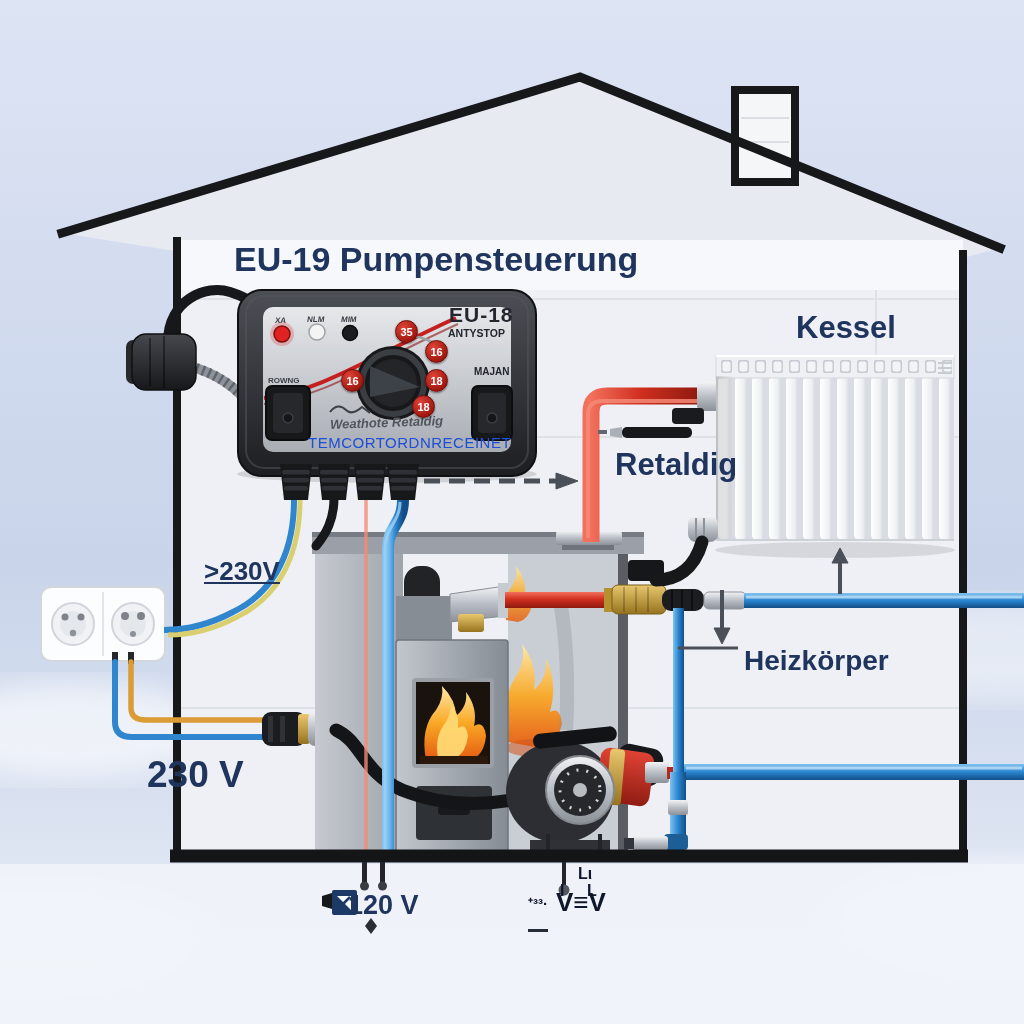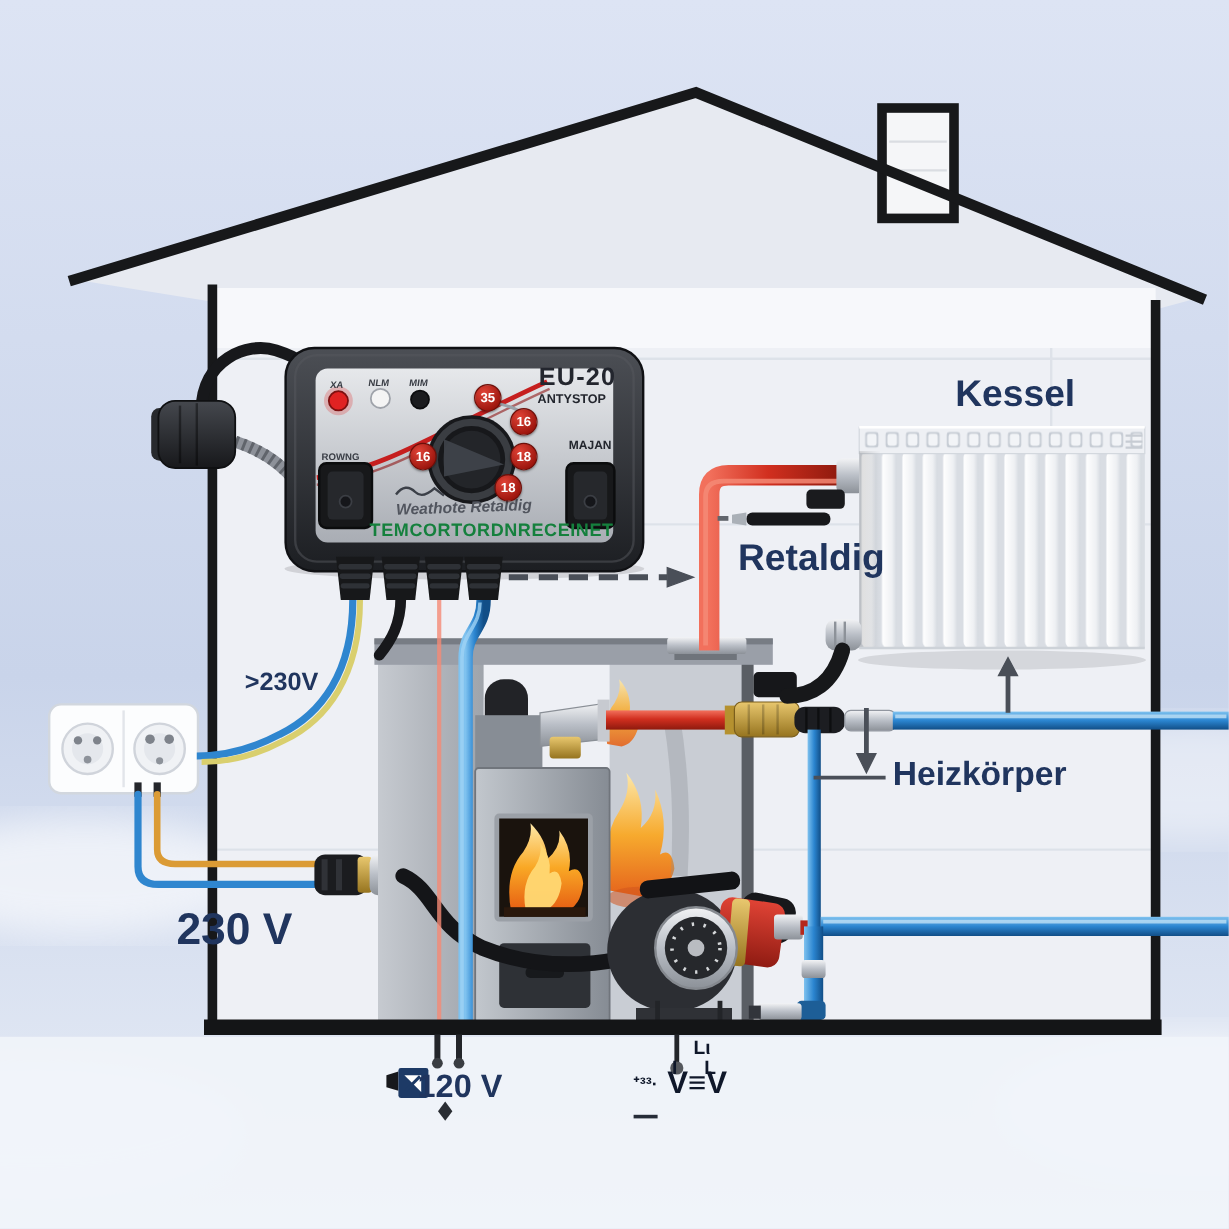--- a/index.html
+++ b/index.html
@@ -367,40 +367,41 @@
     <g>
       <path d="M322,896 l10,-3 v16 l-10,-3 z" fill="#17181c"></path>
       <rect x="332" y="890" width="25" height="25" rx="2" fill="#1d3a66"></rect>
       <polygon points="337,896 351,896 351,910" fill="#ffffff"></polygon>
       <line x1="338" y1="909" x2="350" y2="897" stroke="#1d3a66" stroke-width="2.5"></line>
     </g>
     <polygon points="371,918 377,926 371,934 365,926" fill="#2a2d33"></polygon>
   </g>
 </svg>
 
+<div class="lbl" style="left:234px;top:242px;font-size:34px;">EU-19 Pumpensteuerung</div>
 <div class="lbl" style="left:796px;top:312px;font-size:31px;">Kessel</div>
 <div class="lbl" style="left:615px;top:449px;font-size:31px;">Retaldig</div>
-<div class="lbl" style="left:744px;top:631px;font-size:28px;">Heizkörper</div>
-<div class="lbl" style="left:204px;top:558px;font-size:21px;">&gt;230V</div>
+<div class="lbl" style="left:744px;top:647px;font-size:28px;">Heizkörper</div>
+<div class="lbl" style="left:204px;top:558px;font-size:26px;text-decoration:underline;">&gt;230V</div>
 <div class="lbl" style="left:147px;top:756px;font-size:37px;">230 V</div>
 <div class="lbl" style="left:348px;top:892px;font-size:27px;">120 V</div>
 
 <div class="sym" style="left:578px;top:866px;font-size:16px;">Lι</div>
 <div class="sym" style="left:528px;top:896px;font-size:15px;border-bottom:3px solid #262c38;padding-bottom:18px;">⁺³³·</div>
 <div class="sym" style="left:556px;top:889px;font-size:26px;font-weight:800;">V≡V</div>
 <div class="sym" style="left:560px;top:883px;font-size:16px;letter-spacing:9px;">I L</div>
 
-<div class="ctrl-lbl" style="left:449px;top:304px;font-size:21px;font-weight:800;letter-spacing:1px;">EU-20</div>
+<div class="ctrl-lbl" style="left:449px;top:304px;font-size:21px;font-weight:800;letter-spacing:1px;">EU-18</div>
 <div class="ctrl-lbl" style="left:448px;top:328px;font-size:10.5px;font-weight:800;">ANTYSTOP</div>
 <div class="led-lbl" style="left:275px;top:317px;transform:skewX(-8deg);">XA</div>
 <div class="led-lbl" style="left:307px;top:316px;transform:skewX(-8deg);">NLM</div>
 <div class="led-lbl" style="left:341px;top:316px;transform:skewX(-8deg);">MIM</div>
 <div class="led-lbl" style="left:268px;top:377px;">ROWNG</div>
 <div class="ctrl-lbl" style="left:474px;top:367px;font-size:10px;font-weight:800;">MAJAN</div>
 <div class="ctrl-lbl" style="left:330px;top:416px;font-size:13px;font-style:italic;color:#51555e;transform:rotate(-2deg);">Weathote Retaldig</div>
-<div class="ctrl-lbl" style="left:308px;top:435px;font-size:15px;font-weight:700;letter-spacing:0.5px;color:#15803d;">TEMCORTORDNRECEINET</div>
+<div class="ctrl-lbl" style="left:308px;top:435px;font-size:15px;font-weight:400;letter-spacing:0.5px;color:#1d4ed8;">TEMCORTORDNRECEINET</div>
 
 <div class="badge" style="left:395px;top:320px;">35</div>
 <div class="badge" style="left:425px;top:340px;">16</div>
 <div class="badge" style="left:425px;top:369px;">18</div>
 <div class="badge" style="left:412px;top:395px;">18</div>
 <div class="badge" style="left:341px;top:369px;">16</div>
 </div>
 
 </body></html>

